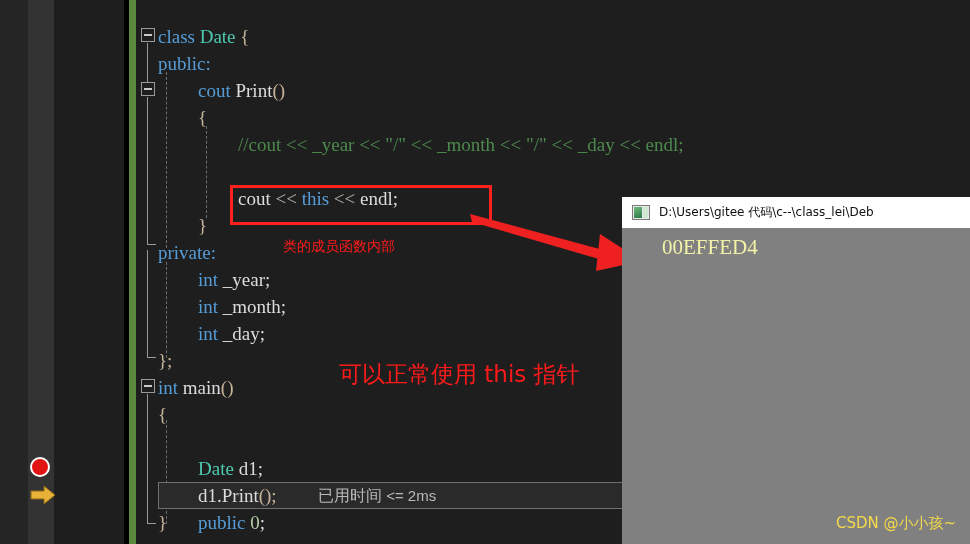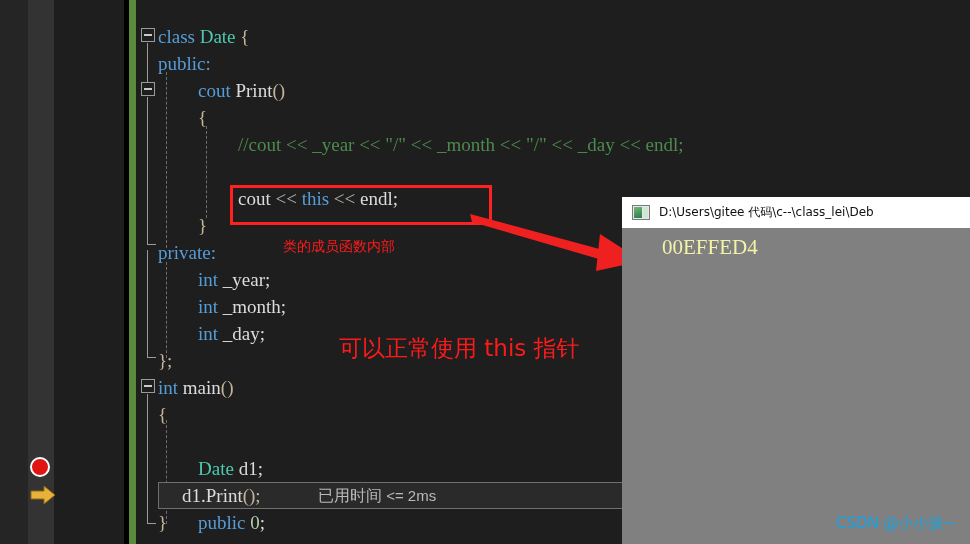--- a/index.html
+++ b/index.html
@@ -59,42 +59,42 @@
   
   .ip-arrow{position:absolute;width:26px;height:20px;}
 
   
   .redbox{position:absolute;border:3px solid #ff2020;box-sizing:border-box;}
 
   
   .anno{position:absolute;color:#ff1a1a;white-space:nowrap;
         font-family:"DejaVu Sans","Liberation Sans",sans-serif;}
   .anno-1{font-size:14px;}
-  .anno-2{font-size:23px;}
+  .anno-2{font-size:23px;margin-top:26px;}
 
   
   .arrow-svg{position:absolute;pointer-events:none;}
 
   
   .console{position:absolute;background:#808080;overflow:hidden;}
   .console-title{position:absolute;left:0;top:0;right:0;height:31px;background:#ffffff;
                  display:flex;align-items:center;}
   .console-icon{width:18px;height:15px;margin-left:10px;margin-right:9px;flex:0 0 auto;position:relative;
                 background:#e8e8e8;border:1px solid #7a7a7a;box-sizing:border-box;}
   .console-icon i{position:absolute;left:1px;top:1px;width:8px;height:11px;
                   background:linear-gradient(160deg,#6fba7a,#2f7a4a);display:block;}
   .console-icon u{position:absolute;left:10px;top:1px;width:5px;height:11px;background:#cfe8d4;display:block;}
   .console-title span{font-size:12px;color:#101010;white-space:nowrap;
                       font-family:"DejaVu Sans","Liberation Sans",sans-serif;}
   .console-body{position:absolute;left:0;top:31px;right:0;bottom:0;background:#808080;}
   .console-out{position:absolute;left:3px;top:7px;color:#f2f2a8;font-size:21px;white-space:pre;
                font-family:"Liberation Serif","DejaVu Serif",serif;margin-left:37px;}
 
   
-  .watermark{position:absolute;color:#0ea5e9;font-size:15px;opacity:.92;white-space:nowrap;
+  .watermark{position:absolute;color:#fde047;font-size:15px;opacity:.92;white-space:nowrap;
              font-family:"DejaVu Sans","Liberation Sans",sans-serif;}
 </style>
 </head>
 <body>
 
 <div id="editor">
 
   <div class="gutter-outer"></div>
   <div class="gutter-bp"></div>
   <div class="linenum-col"></div>
@@ -169,21 +169,21 @@
     <div class="cl" style="left:62px;top:320px"><span class="kw">int</span> <span class="plain">_day;</span></div>
 
     <div class="cl" style="left:22px;top:347px"><span class="br">};</span></div>
 
     <div class="cl" style="left:22px;top:374px"><span class="kw">int</span> <span class="plain">main</span><span class="br">()</span></div>
 
     <div class="cl" style="left:22px;top:401px"><span class="br">{</span></div>
 
     <div class="cl" style="left:62px;top:455px"><span class="typ">Date</span><span class="plain"> d1;</span></div>
 
-    <div class="cl" style="left:46px;top:482px"><span class="plain">d1.</span><span class="plain">Print</span><span class="br">();</span></div>
+    <div class="cl" style="left:62px;top:482px"><span class="plain">d1.</span><span class="plain">Print</span><span class="br">();</span></div>
 
     <div class="cl" style="left:62px;top:509px"><span class="kw">public</span><span class="num"> 0</span><span class="plain">;</span></div>
 
     <div class="cl" style="left:22px;top:509px"></div>
 
     <div class="codelens" style="left:182px;top:482px"><span class="cn">已用时间</span> <span>&lt;= 2ms</span></div>
 
   </div>
 
   <div class="cl" style="position:absolute;left:158px;top:509px"><span class="br">}</span></div>

